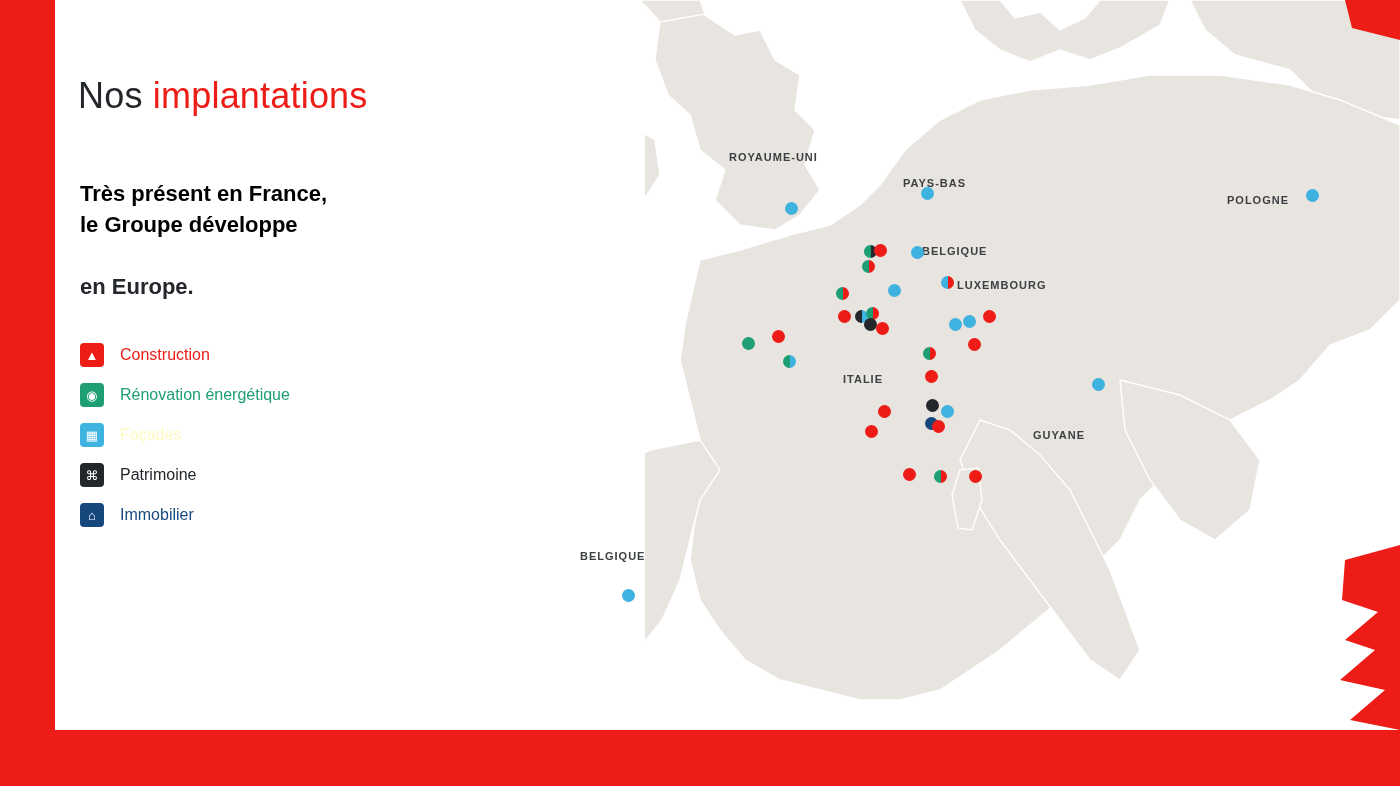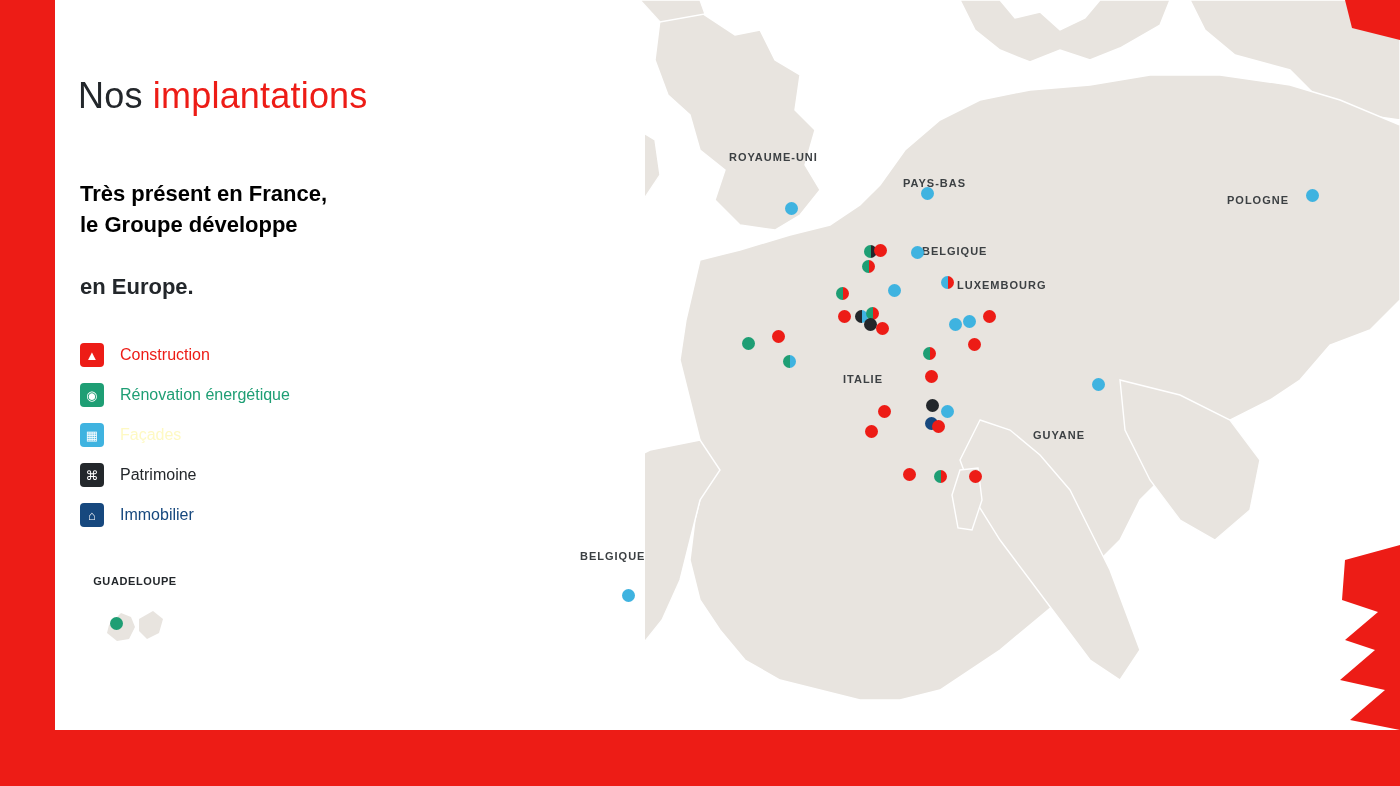--- a/index.html
+++ b/index.html
@@ -142,29 +142,20 @@
     <span class="legend-ico" style="background:#23272B">⌘</span>
     <span class="legend-label" style="color:#23272B">Patrimoine</span>
   </div>
   <div class="legend-item">
     <span class="legend-ico" style="background:#16487E">⌂</span>
     <span class="legend-label" style="color:#16487E">Immobilier</span>
   </div>
 </div>
 
 <div class="overseas">
-  <div class="ov-col">
-    <div class="ov-name">GUADELOUPE</div>
-    <div class="ov-shape">
-      <svg width="68" height="46" viewBox="0 0 68 46">
-          <path d="M8 22 L20 10 L30 14 L34 24 L28 36 L16 38 L6 30 Z M38 16 L52 8 L62 16 L58 30 L46 36 L38 28 Z" fill="#E8E4DF"></path>
-        </svg>
-      <span class="dot" style="left:30px;top:14px;width:13px;height:13px;background:#1E9E74"></span>
-    </div>
-  </div>
 </div>
 
 <div id="map-annotations">
     <div class="mlabel" style="left: 729px; top: 151px;">ROYAUME-UNI</div>
     <div class="mlabel" style="left: 903px; top: 177px;">PAYS-BAS</div>
     <div class="mlabel" style="left: 922px; top: 245px;">BELGIQUE</div>
     <div class="mlabel" style="left: 957px; top: 279px;">LUXEMBOURG</div>
     <div class="mlabel" style="left: 1227px; top: 194px;">POLOGNE</div>
     <div class="mlabel" style="left: 843px; top: 373px;">ITALIE</div>
     <div class="mlabel" style="left: 1033px; top: 429px;">GUYANE</div>

